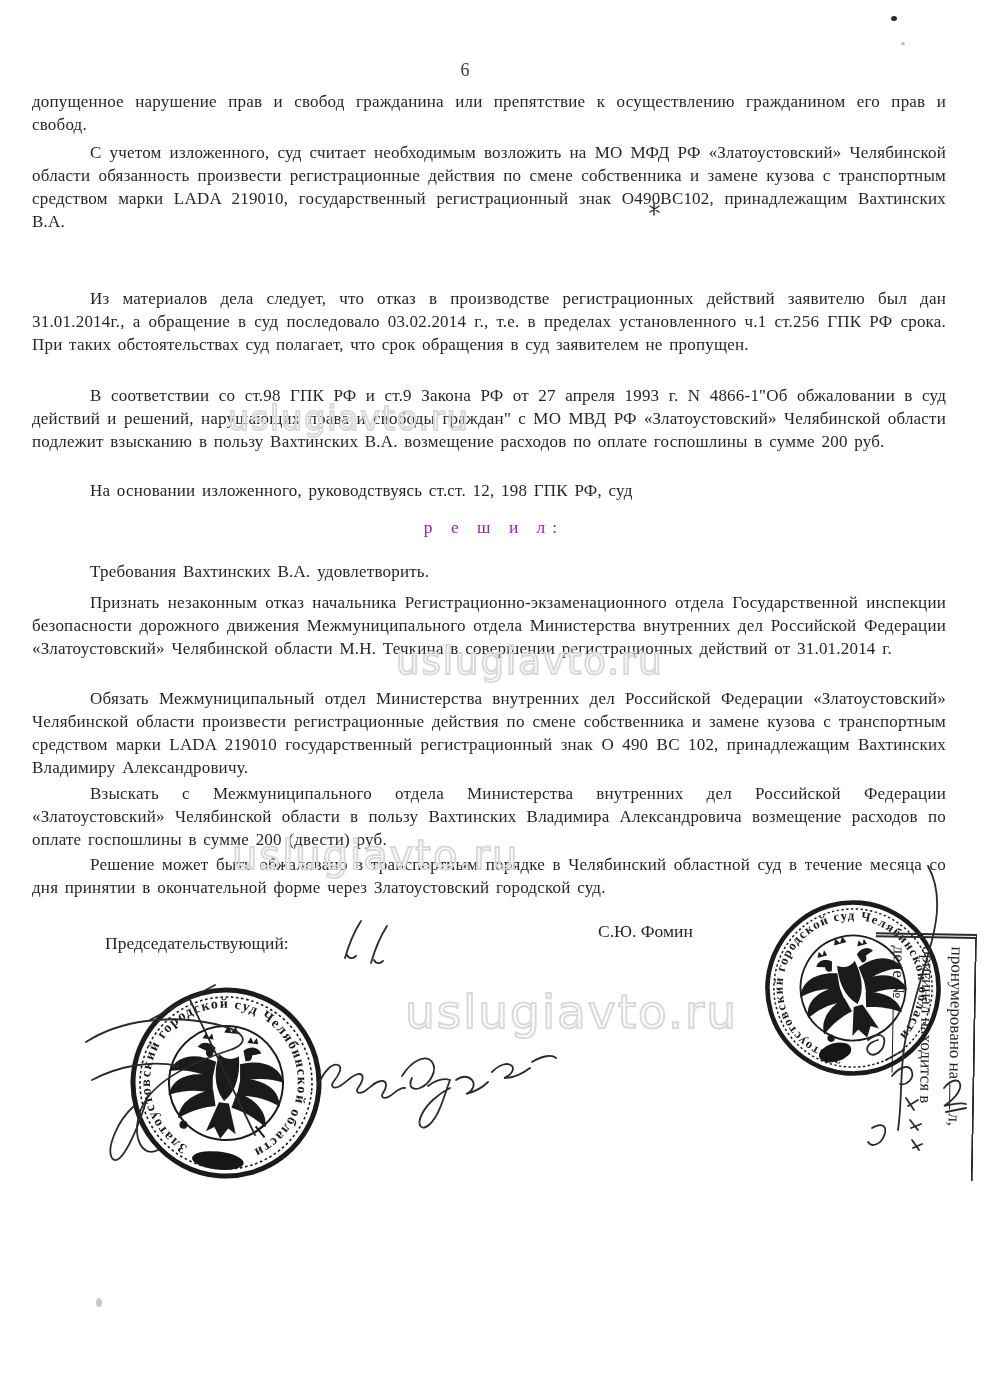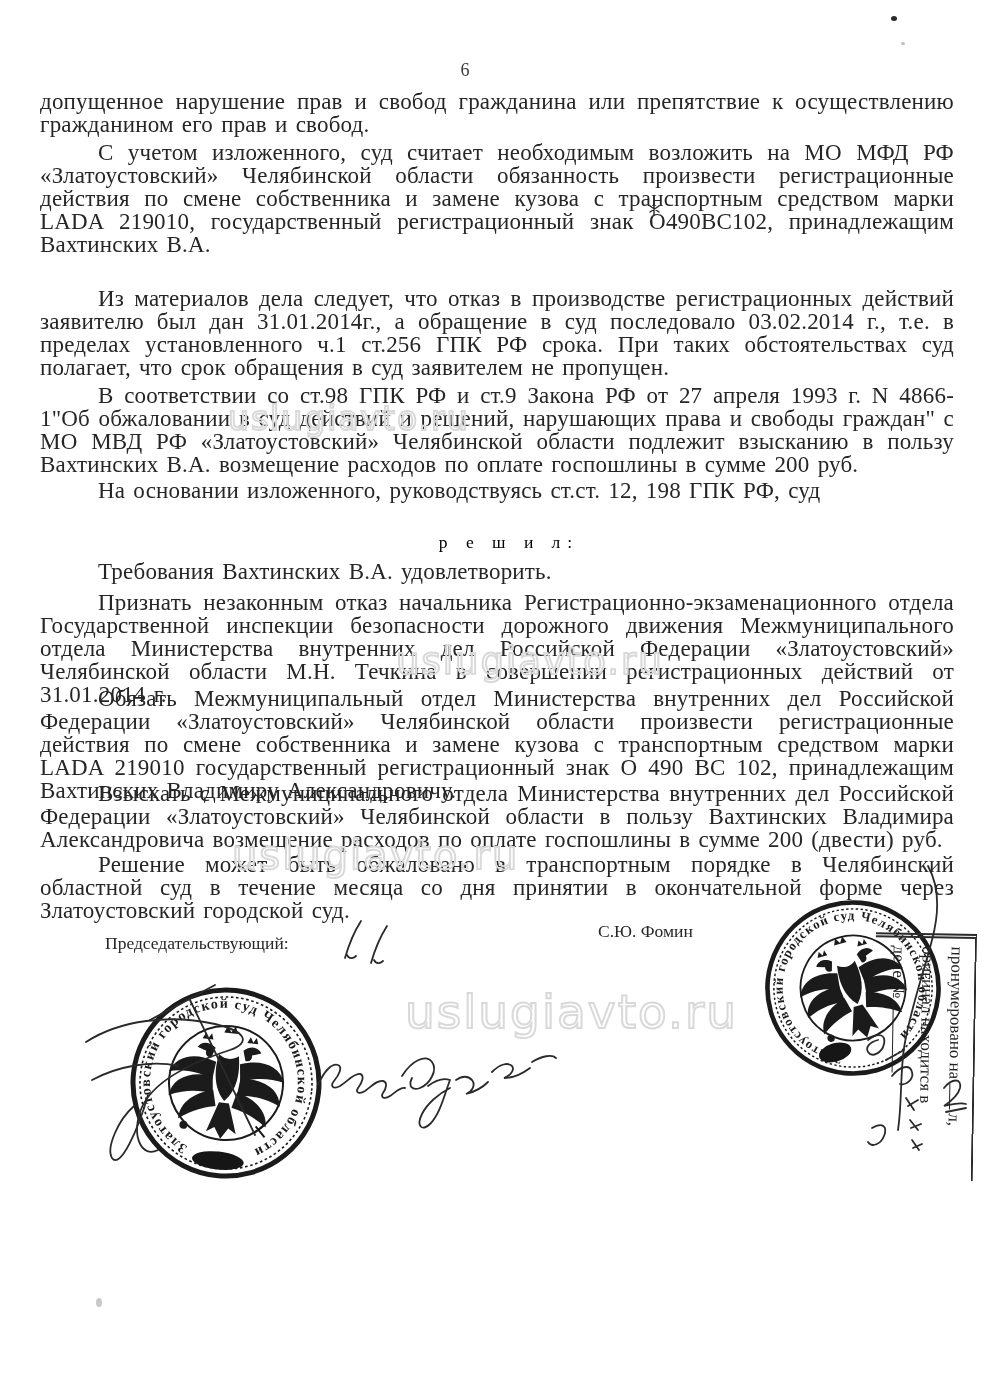--- a/index.html
+++ b/index.html
@@ -9,30 +9,30 @@
     background:#ffffff;
     overflow:hidden;
     font-family:"Liberation Serif", serif;
     color:#262626;
   }
   .pagenum{
     position:absolute;left:0;top:60px;width:930px;
     text-align:center;font-size:18px;color:#3a3a3a;
   }
   .para{
-    position:absolute;left:40px;width:914px;
-    font-size:23px;line-height:23px;
+    position:absolute;left:32px;width:914px;
+    font-size:17px;line-height:23px;
     text-align:justify;
     letter-spacing:0.2px;word-spacing:2.2px;
     margin:0;
   }
   .indent{text-indent:58px;}
   .heading{
     position:absolute;left:36px;width:914px;text-align:center;
-    font-size:17.5px;letter-spacing:7px;margin:16px;color:#000000;
+    font-size:17.5px;letter-spacing:7px;margin:1px;color:#a21caf;
   }
   .sigrow-label{position:absolute;left:105px;top:925px;font-size:17.5px;margin-top:8px;}
   .sigrow-name{position:absolute;left:598px;top:921px;font-size:17.5px;}
   .seal{position:absolute;}
   .seal-left{left:126px;top:983px;width:200px;height:200px;}
   .seal-right{left:761px;top:896px;width:184px;height:184px;}
   .ink-overlay{position:absolute;left:0;top:0;width:990px;height:1400px;pointer-events:none;}
   .rect-stamp{
     position:absolute;left:977px;top:934px;width:234px;height:96px;
     transform:rotate(91deg);transform-origin:0 0;

